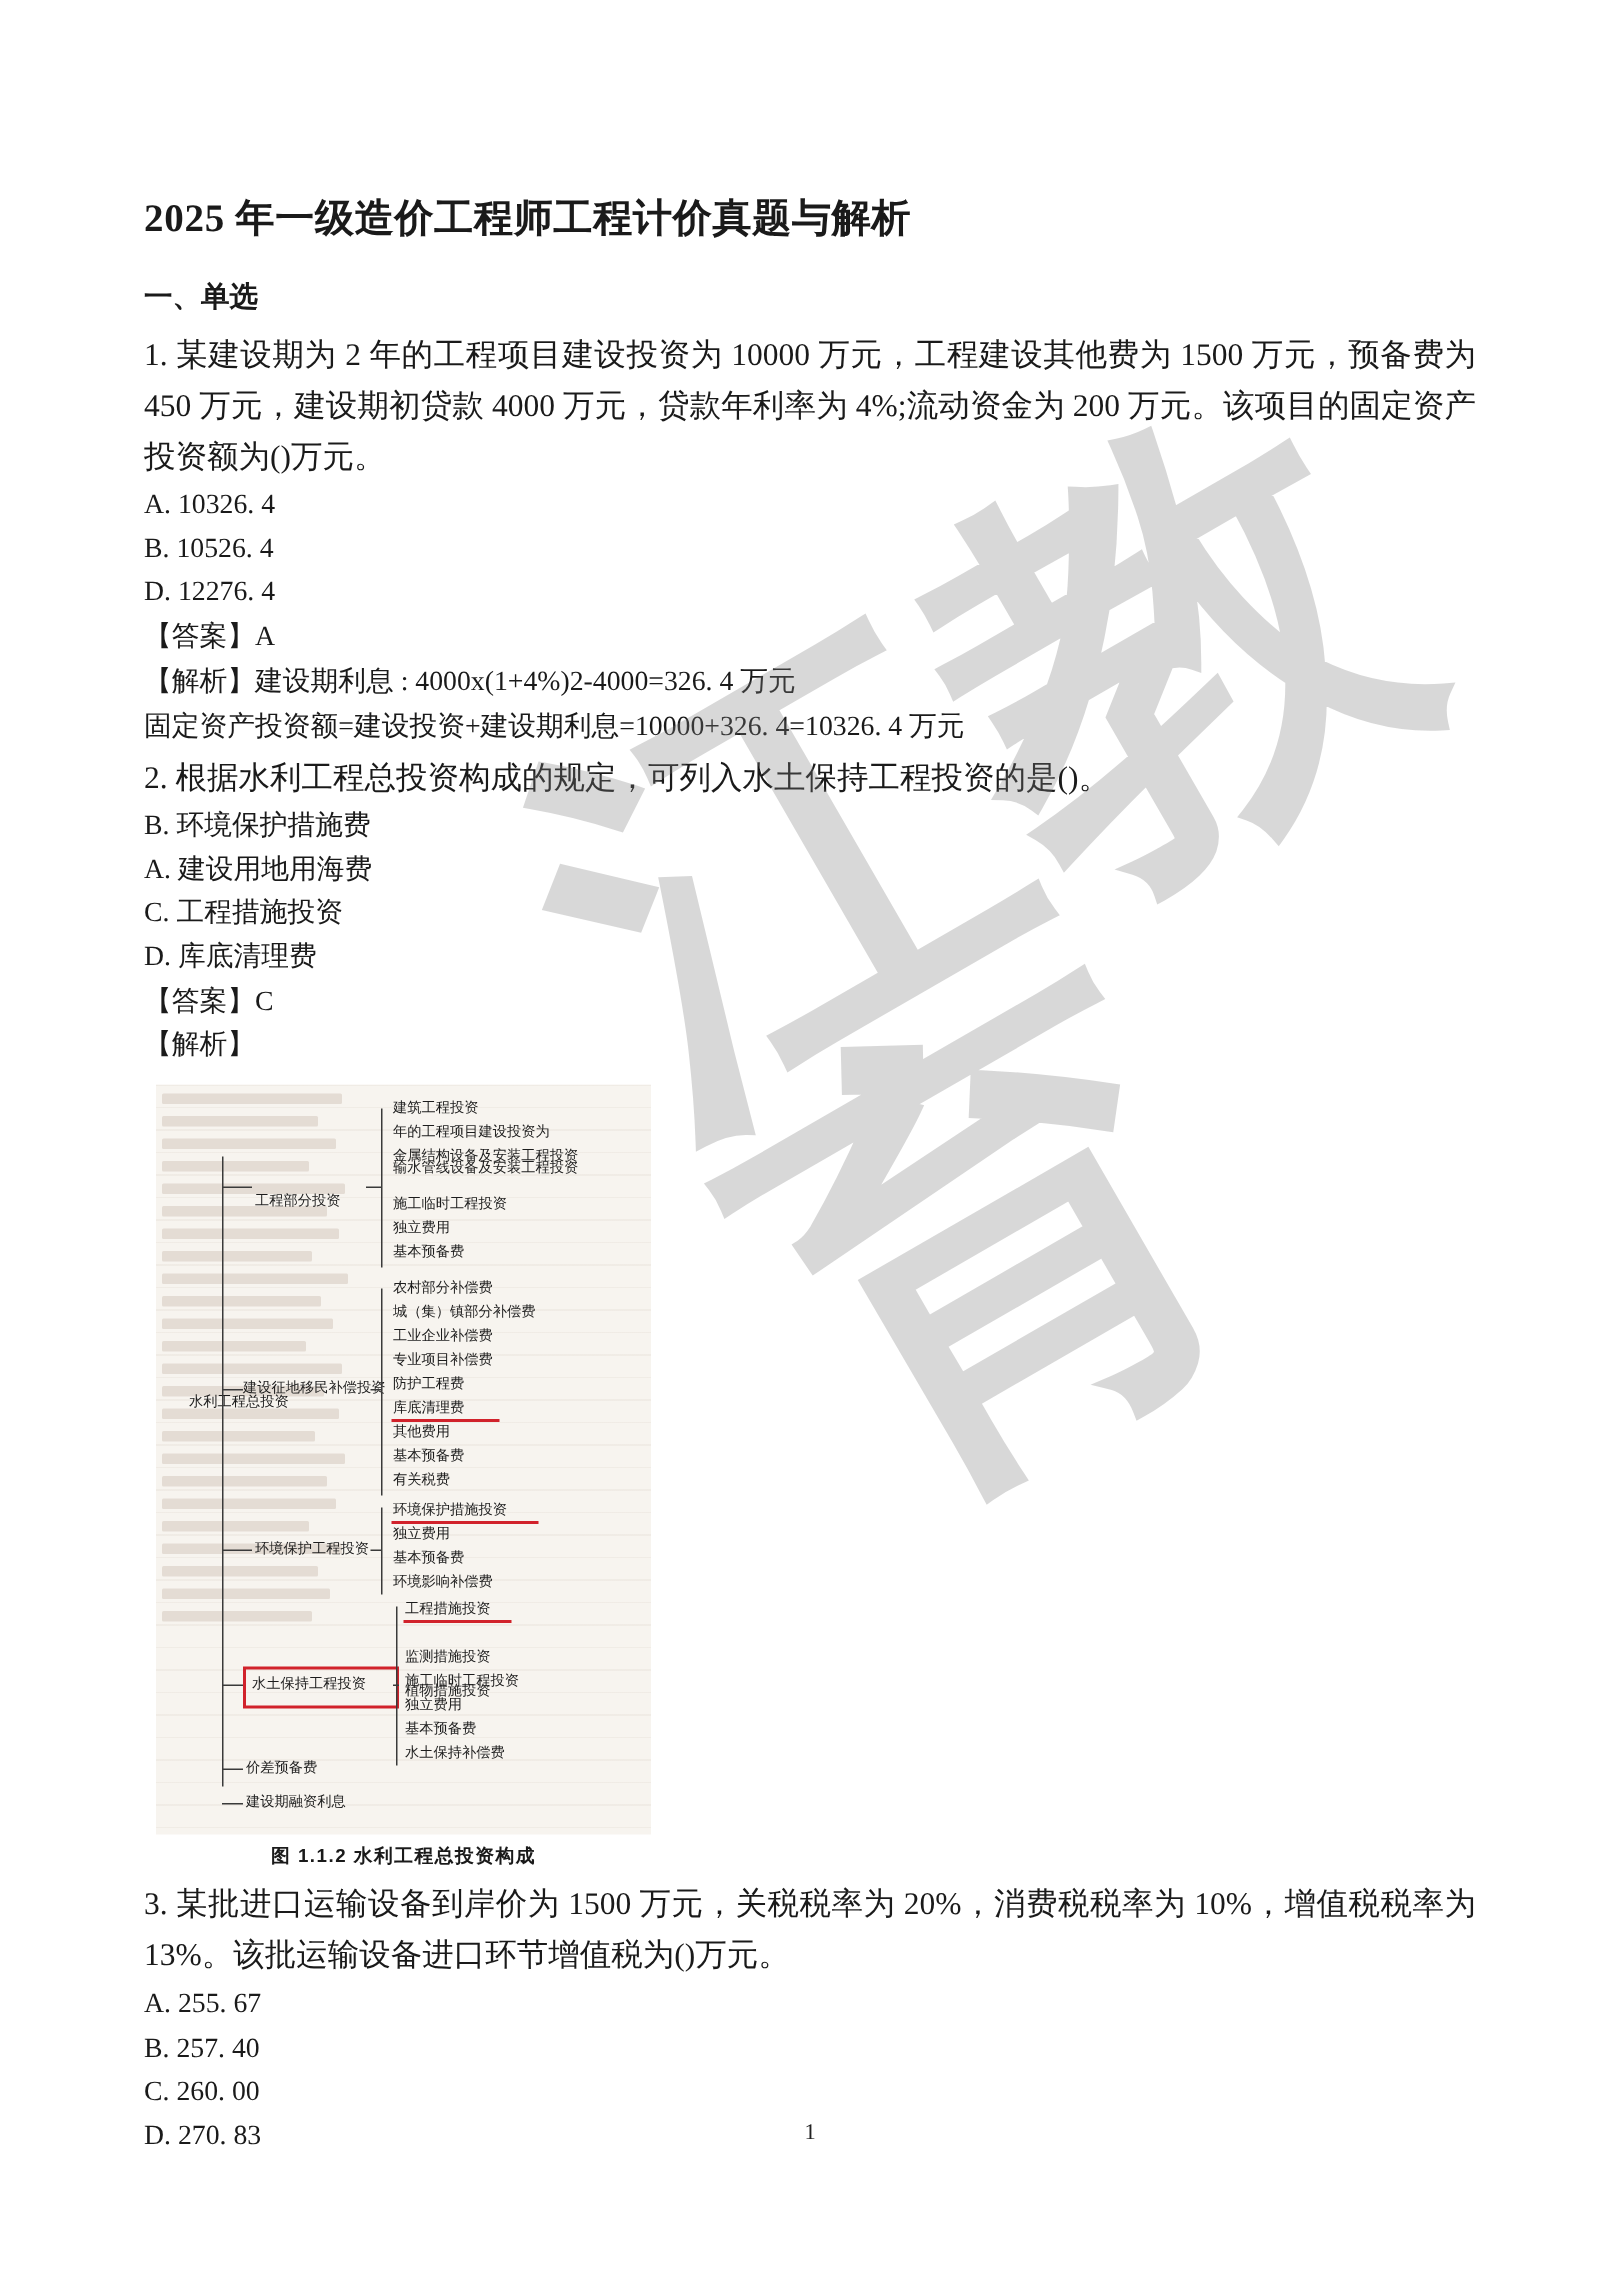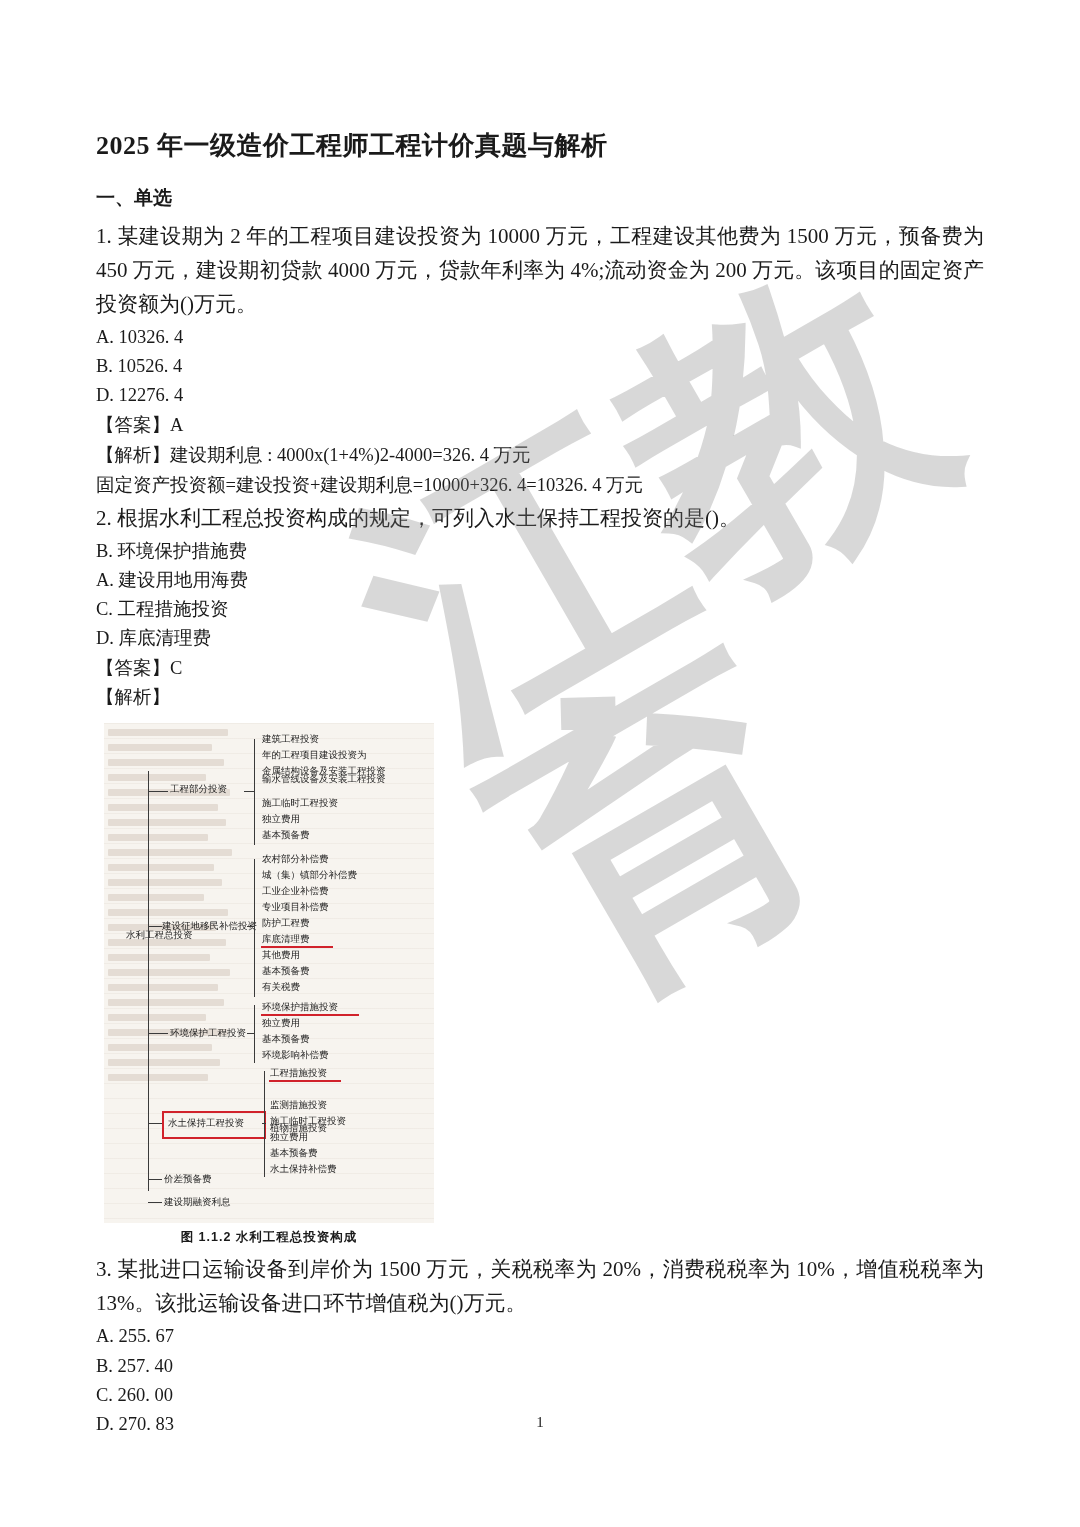--- a/index.html
+++ b/index.html
@@ -213,21 +213,21 @@
 
       <div class="tree">
 
         <div class="node rotv" style="left:22px; top:206px; width:16px; text-align:center; line-height:11px;">
           <span>水利工程总投资</span>
         </div>
 
         <div class="brace" style="left:44px; top:48px; height:420px;"></div>
 
         <div class="hline" style="left:44px; top:68px; width:20px;"></div>
-        <div class="node" style="left:66px; top:60px;text-align:right;">工程部分投资</div>
+        <div class="node" style="left:66px; top:72px;text-align:right;">工程部分投资</div>
         <div class="brace" style="left:150px; top:16px; height:106px;"></div>
         <div class="hline" style="left:140px; top:68px; width:10px;"></div>
         <div class="leaf" style="left:158px; top:10px;">建筑工程投资</div>
         <div class="leaf" style="left:158px; top:26px;">年的工程项目建设投资为</div>
         <div class="leaf" style="left:158px; top:42px;">金属结构设备及安装工程投资</div>
         <div class="leaf" style="left:158px; top:50px;">输水管线设备及安装工程投资</div>
         <div class="leaf" style="left:158px; top:74px;">施工临时工程投资</div>
         <div class="leaf" style="left:158px; top:90px;">独立费用</div>
         <div class="leaf" style="left:158px; top:106px;">基本预备费</div>
 

